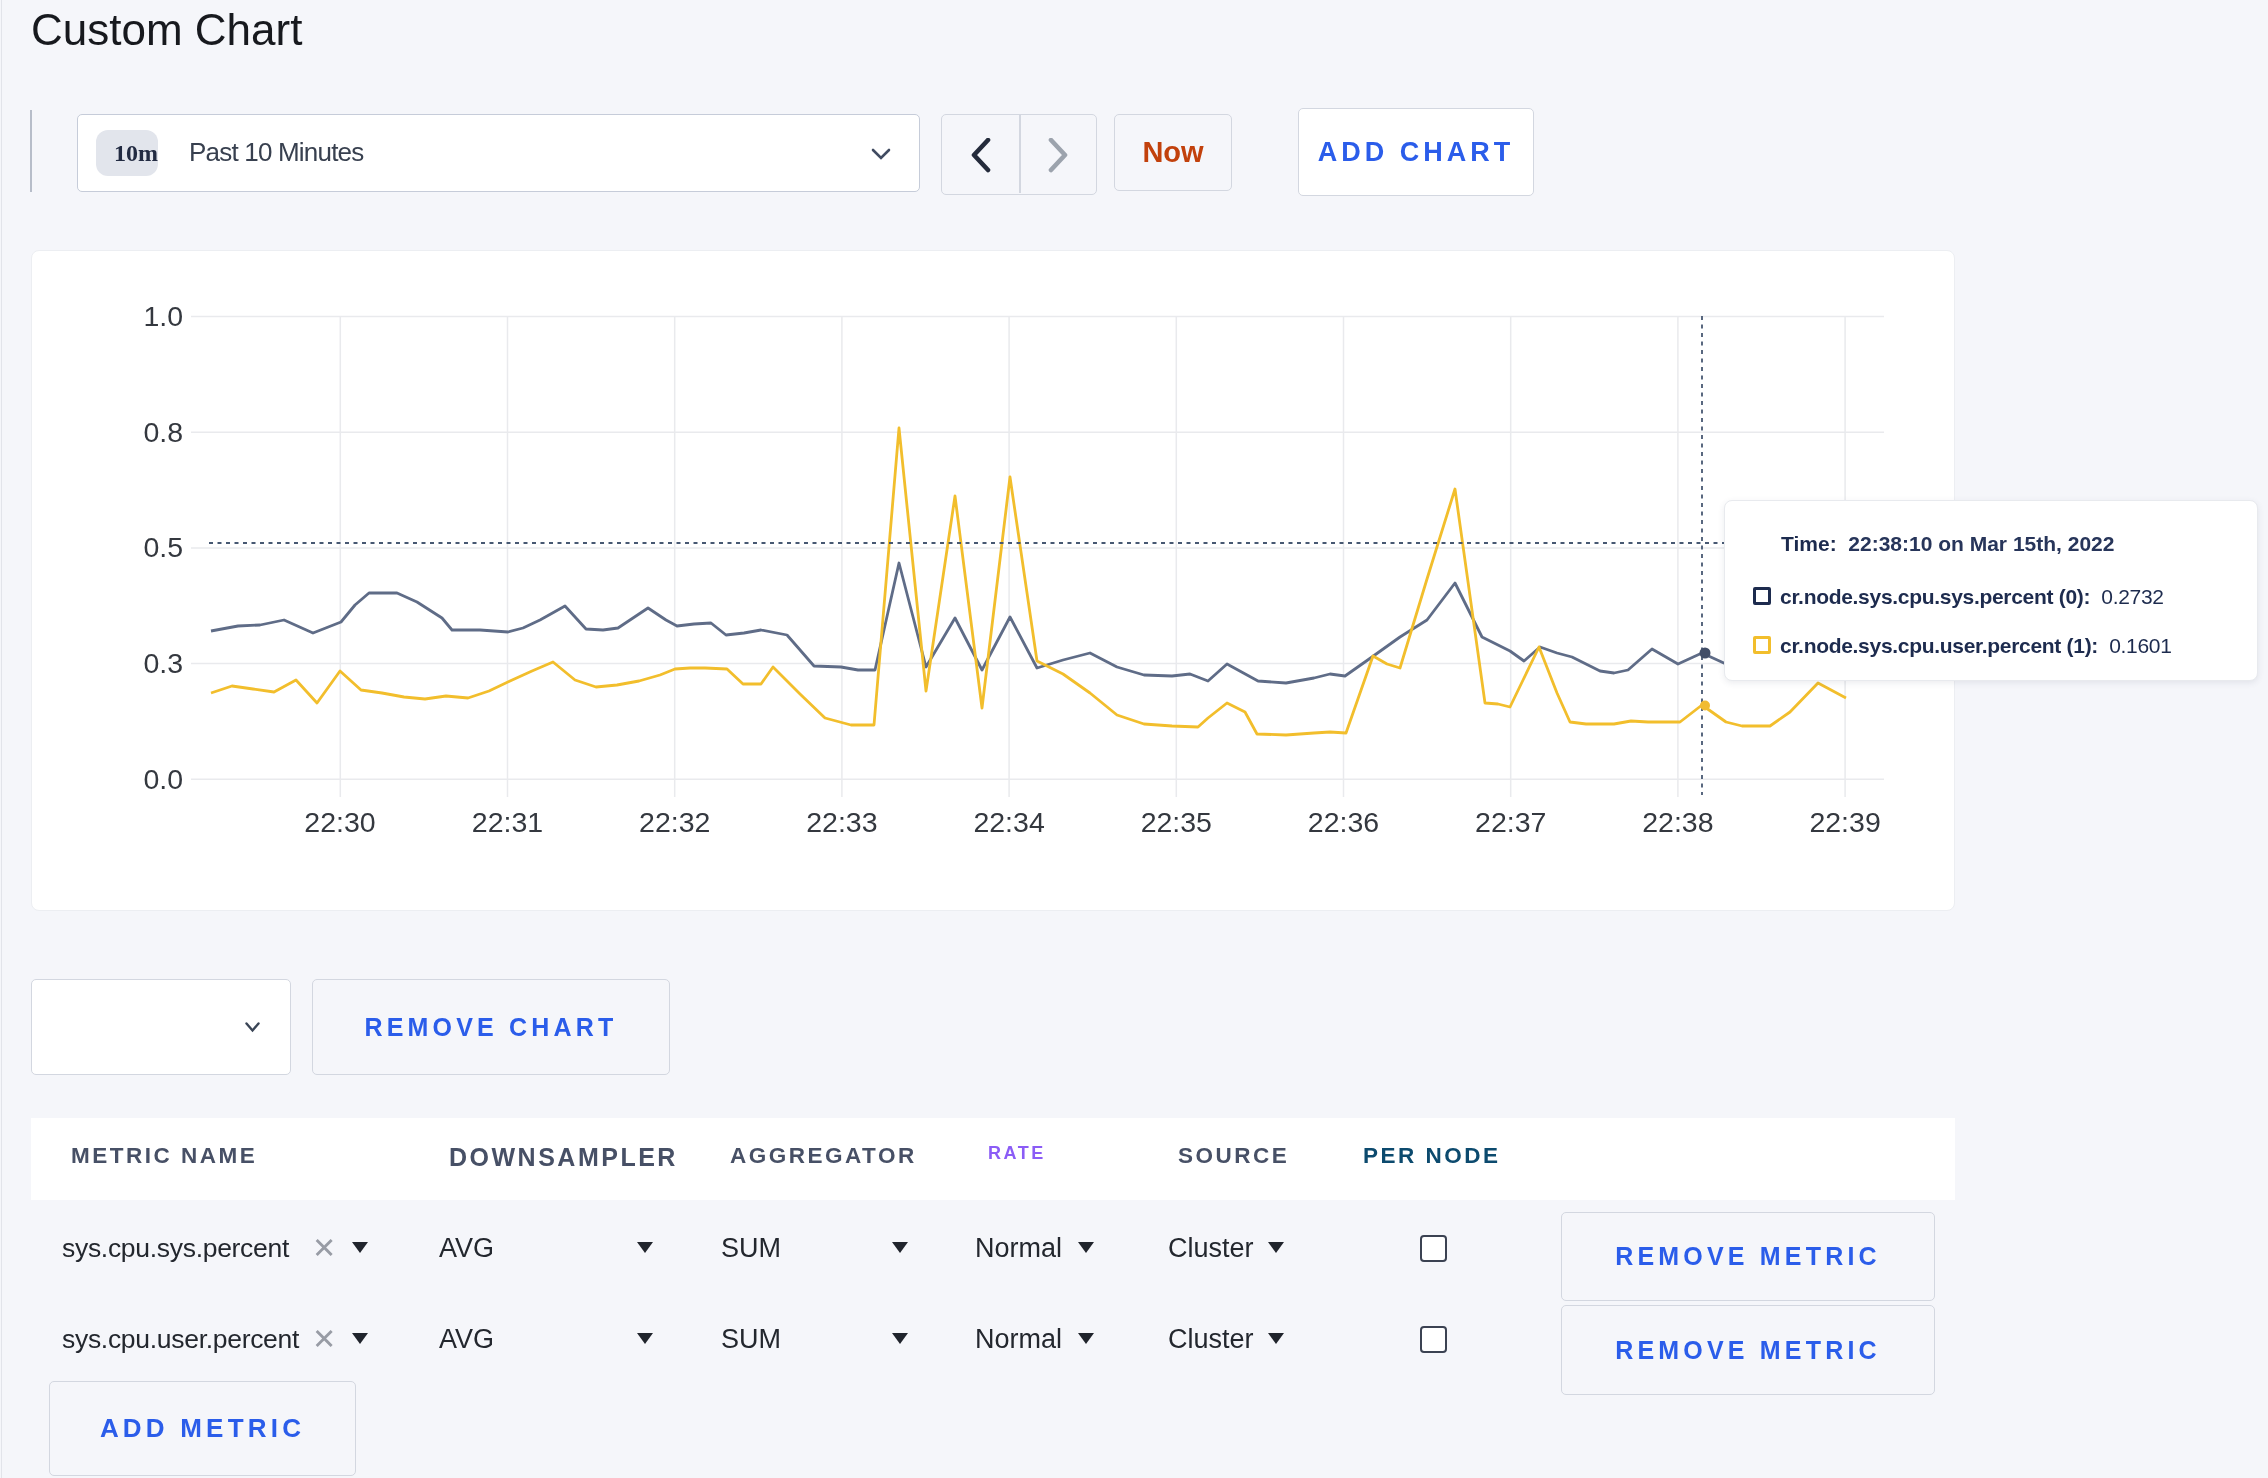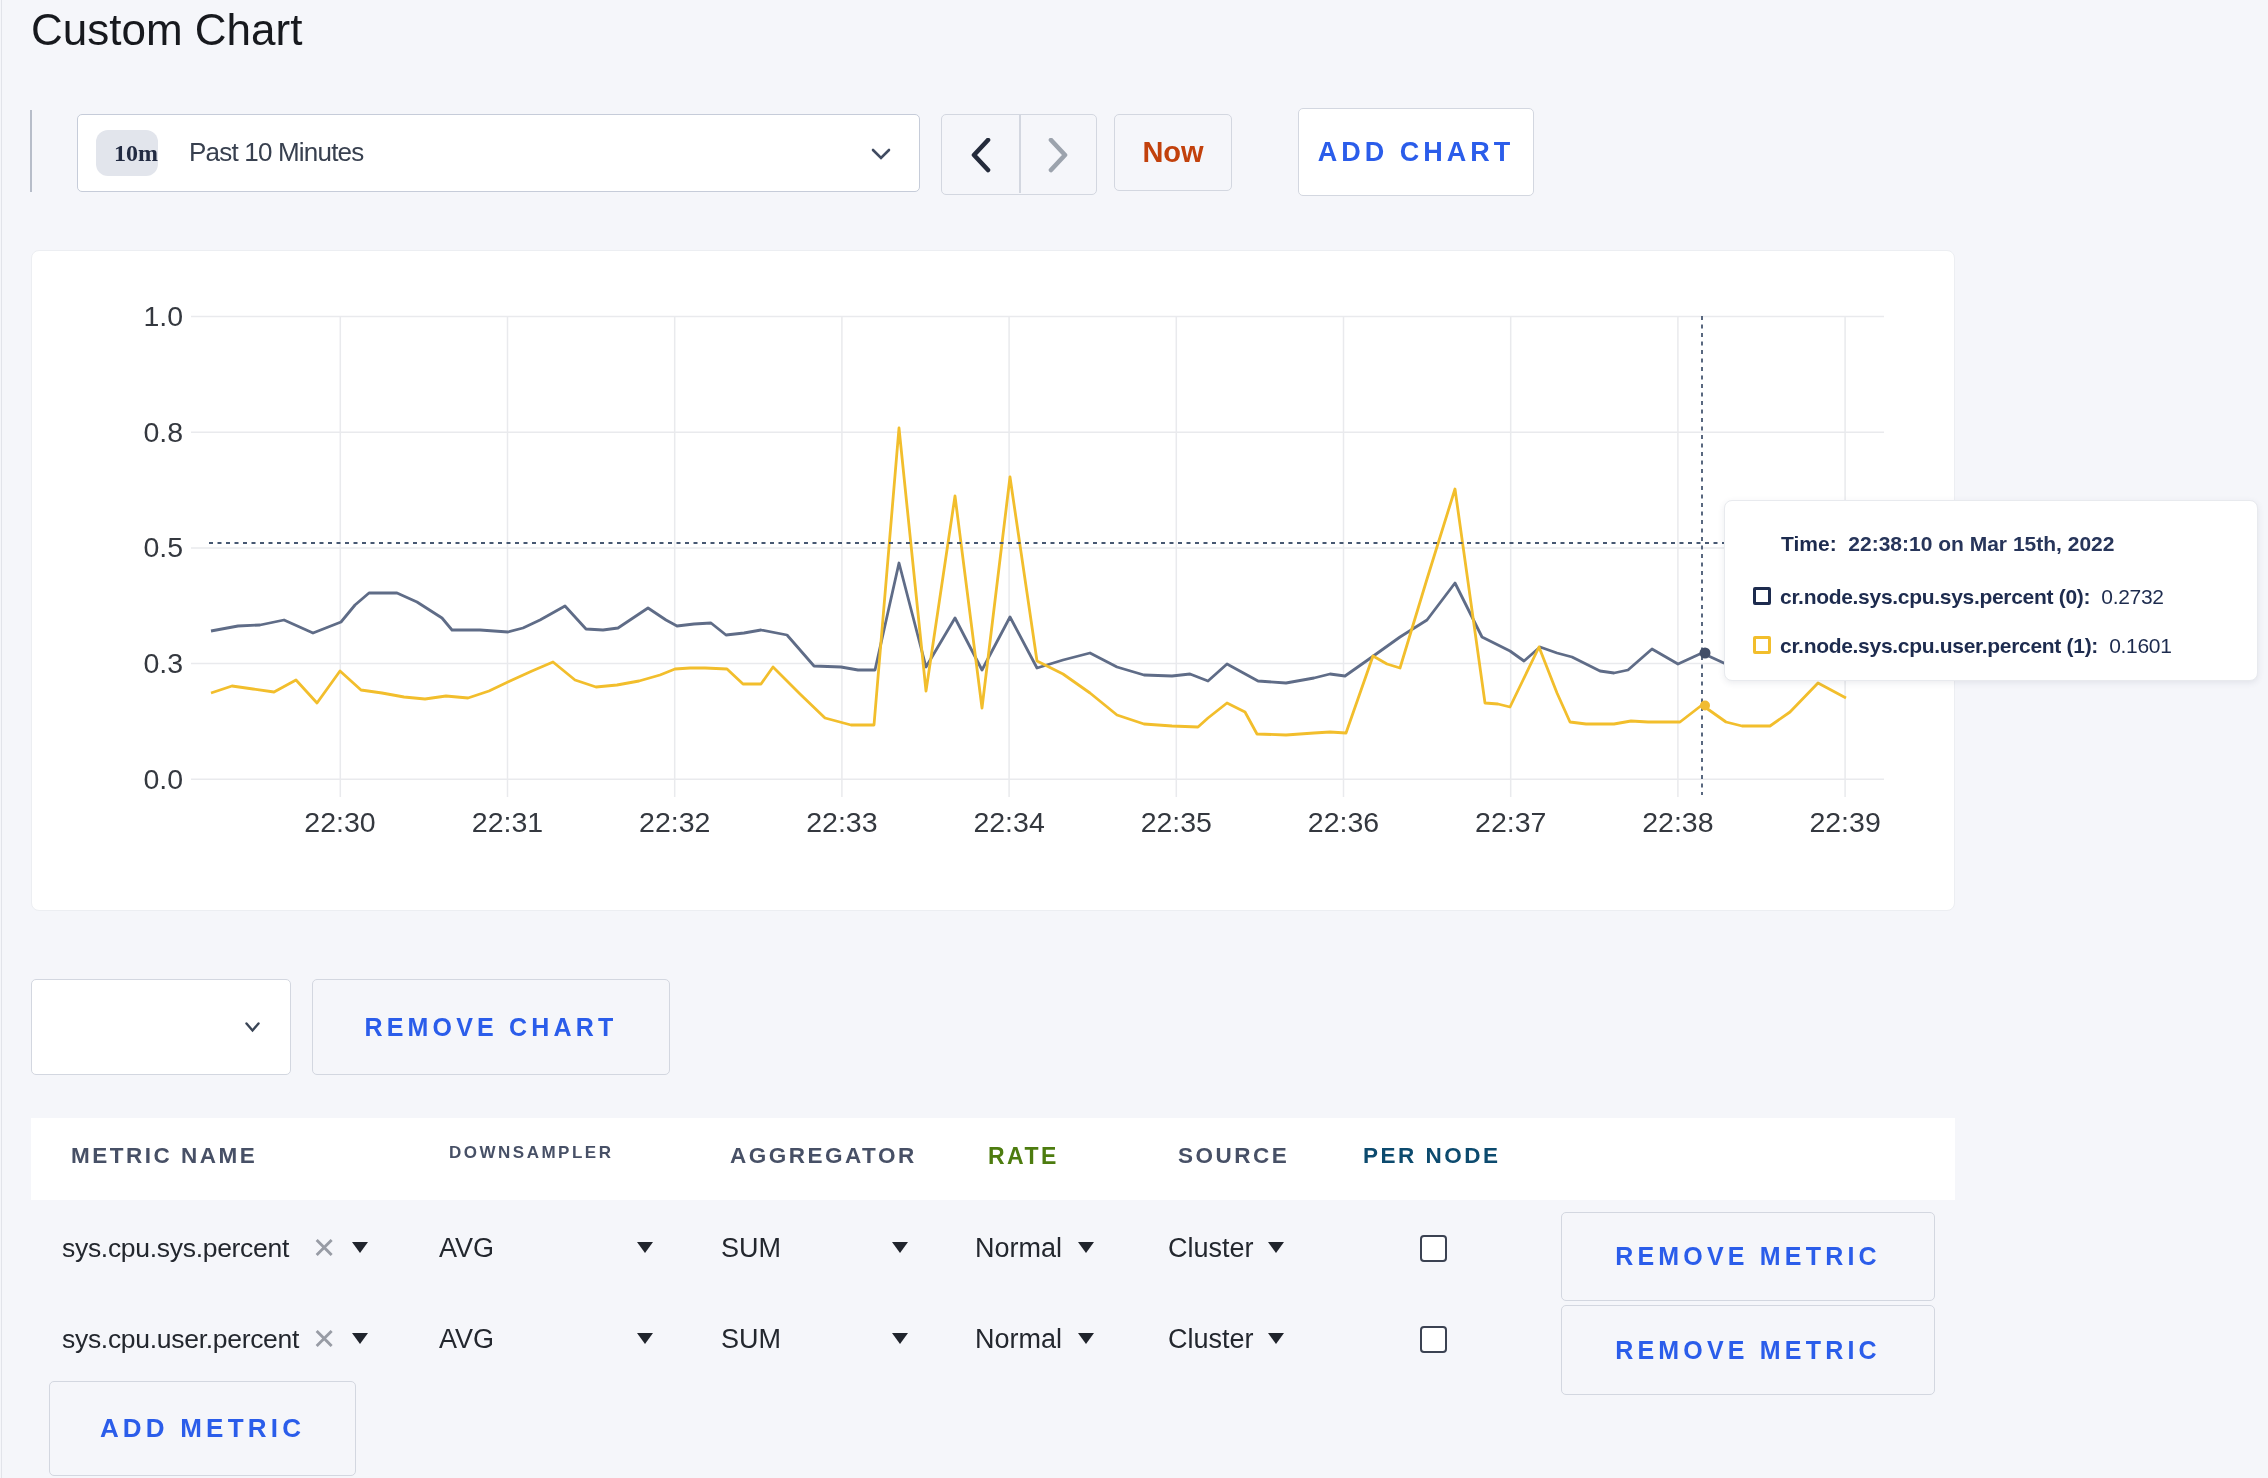--- a/index.html
+++ b/index.html
@@ -104,23 +104,23 @@
     <svg class="abs" style="left:212px;top:41px;" width="17" height="13" viewBox="0 0 17 13">
       <path d="M2.5 2.5 L8.5 9.5 L14.5 2.5" fill="none" stroke="#3a4556" stroke-width="2.4" stroke-linecap="round"></path>
     </svg>
   </div>
   <div class="btn" style="left:312px;top:979px;width:358px;height:96px;">
     <span class="bluetext" style="font-size:25px;letter-spacing:4.2px;">REMOVE CHART</span>
   </div>
 
   <div class="abs" style="left:31px;top:1117.7px;width:1924px;height:82px;background:#fff;"></div>
   <div class="abs" style="top:1143px;font-size:22.5px;font-weight:bold;color:#475066;letter-spacing:2.5px;left:71px;">METRIC NAME</div>
-  <div class="abs" style="top:1143px;font-size:17px;font-weight:bold;color:#475066;letter-spacing:2.5px;left:449px;">DOWNSAMPLER</div>
+  <div class="abs" style="top:1143px;font-size:25px;font-weight:bold;color:#475066;letter-spacing:2.5px;left:449px;">DOWNSAMPLER</div>
   <div class="abs" style="top:1143px;font-size:22.5px;font-weight:bold;color:#475066;letter-spacing:2.5px;left:730px;">AGGREGATOR</div>
-  <div class="abs" style="top:1143px;font-size:23px;font-weight:bold;color:#4d7c0f;letter-spacing:2.5px;left:988px;">RATE</div>
+  <div class="abs" style="top:1143px;font-size:18px;font-weight:bold;color:#8b5cf6;letter-spacing:2.5px;left:988px;">RATE</div>
   <div class="abs" style="top:1143px;font-size:22.5px;font-weight:bold;color:#475066;letter-spacing:2.5px;left:1178px;">SOURCE</div>
   <div class="abs" style="top:1143px;font-size:22.5px;font-weight:bold;color:#0c4a6e;letter-spacing:2.5px;left:1363px;">PER NODE</div>
 
   <div class="abs" style="left:62px;top:1233px;font-size:26.5px;letter-spacing:-0.3px;color:#23272e;">sys.cpu.sys.percent</div>
   <div class="abs" style="left:312px;top:1231px;font-size:29px;color:#989ca5;">✕</div>
   <div class="abs" style="left:352px;top:1242px;width:0;height:0;border-left:8.5px solid transparent;border-right:8.5px solid transparent;border-top:11px solid #20242c;"></div>
   <div class="abs" style="left:439px;top:1233px;font-size:27px;color:#23272e;">AVG</div>
   <div class="abs" style="left:637px;top:1242px;width:0;height:0;border-left:8.5px solid transparent;border-right:8.5px solid transparent;border-top:11px solid #20242c;"></div>
   <div class="abs" style="left:721px;top:1233px;font-size:27px;color:#23272e;">SUM</div>
   <div class="abs" style="left:892px;top:1242px;width:0;height:0;border-left:8.5px solid transparent;border-right:8.5px solid transparent;border-top:11px solid #20242c;"></div>

